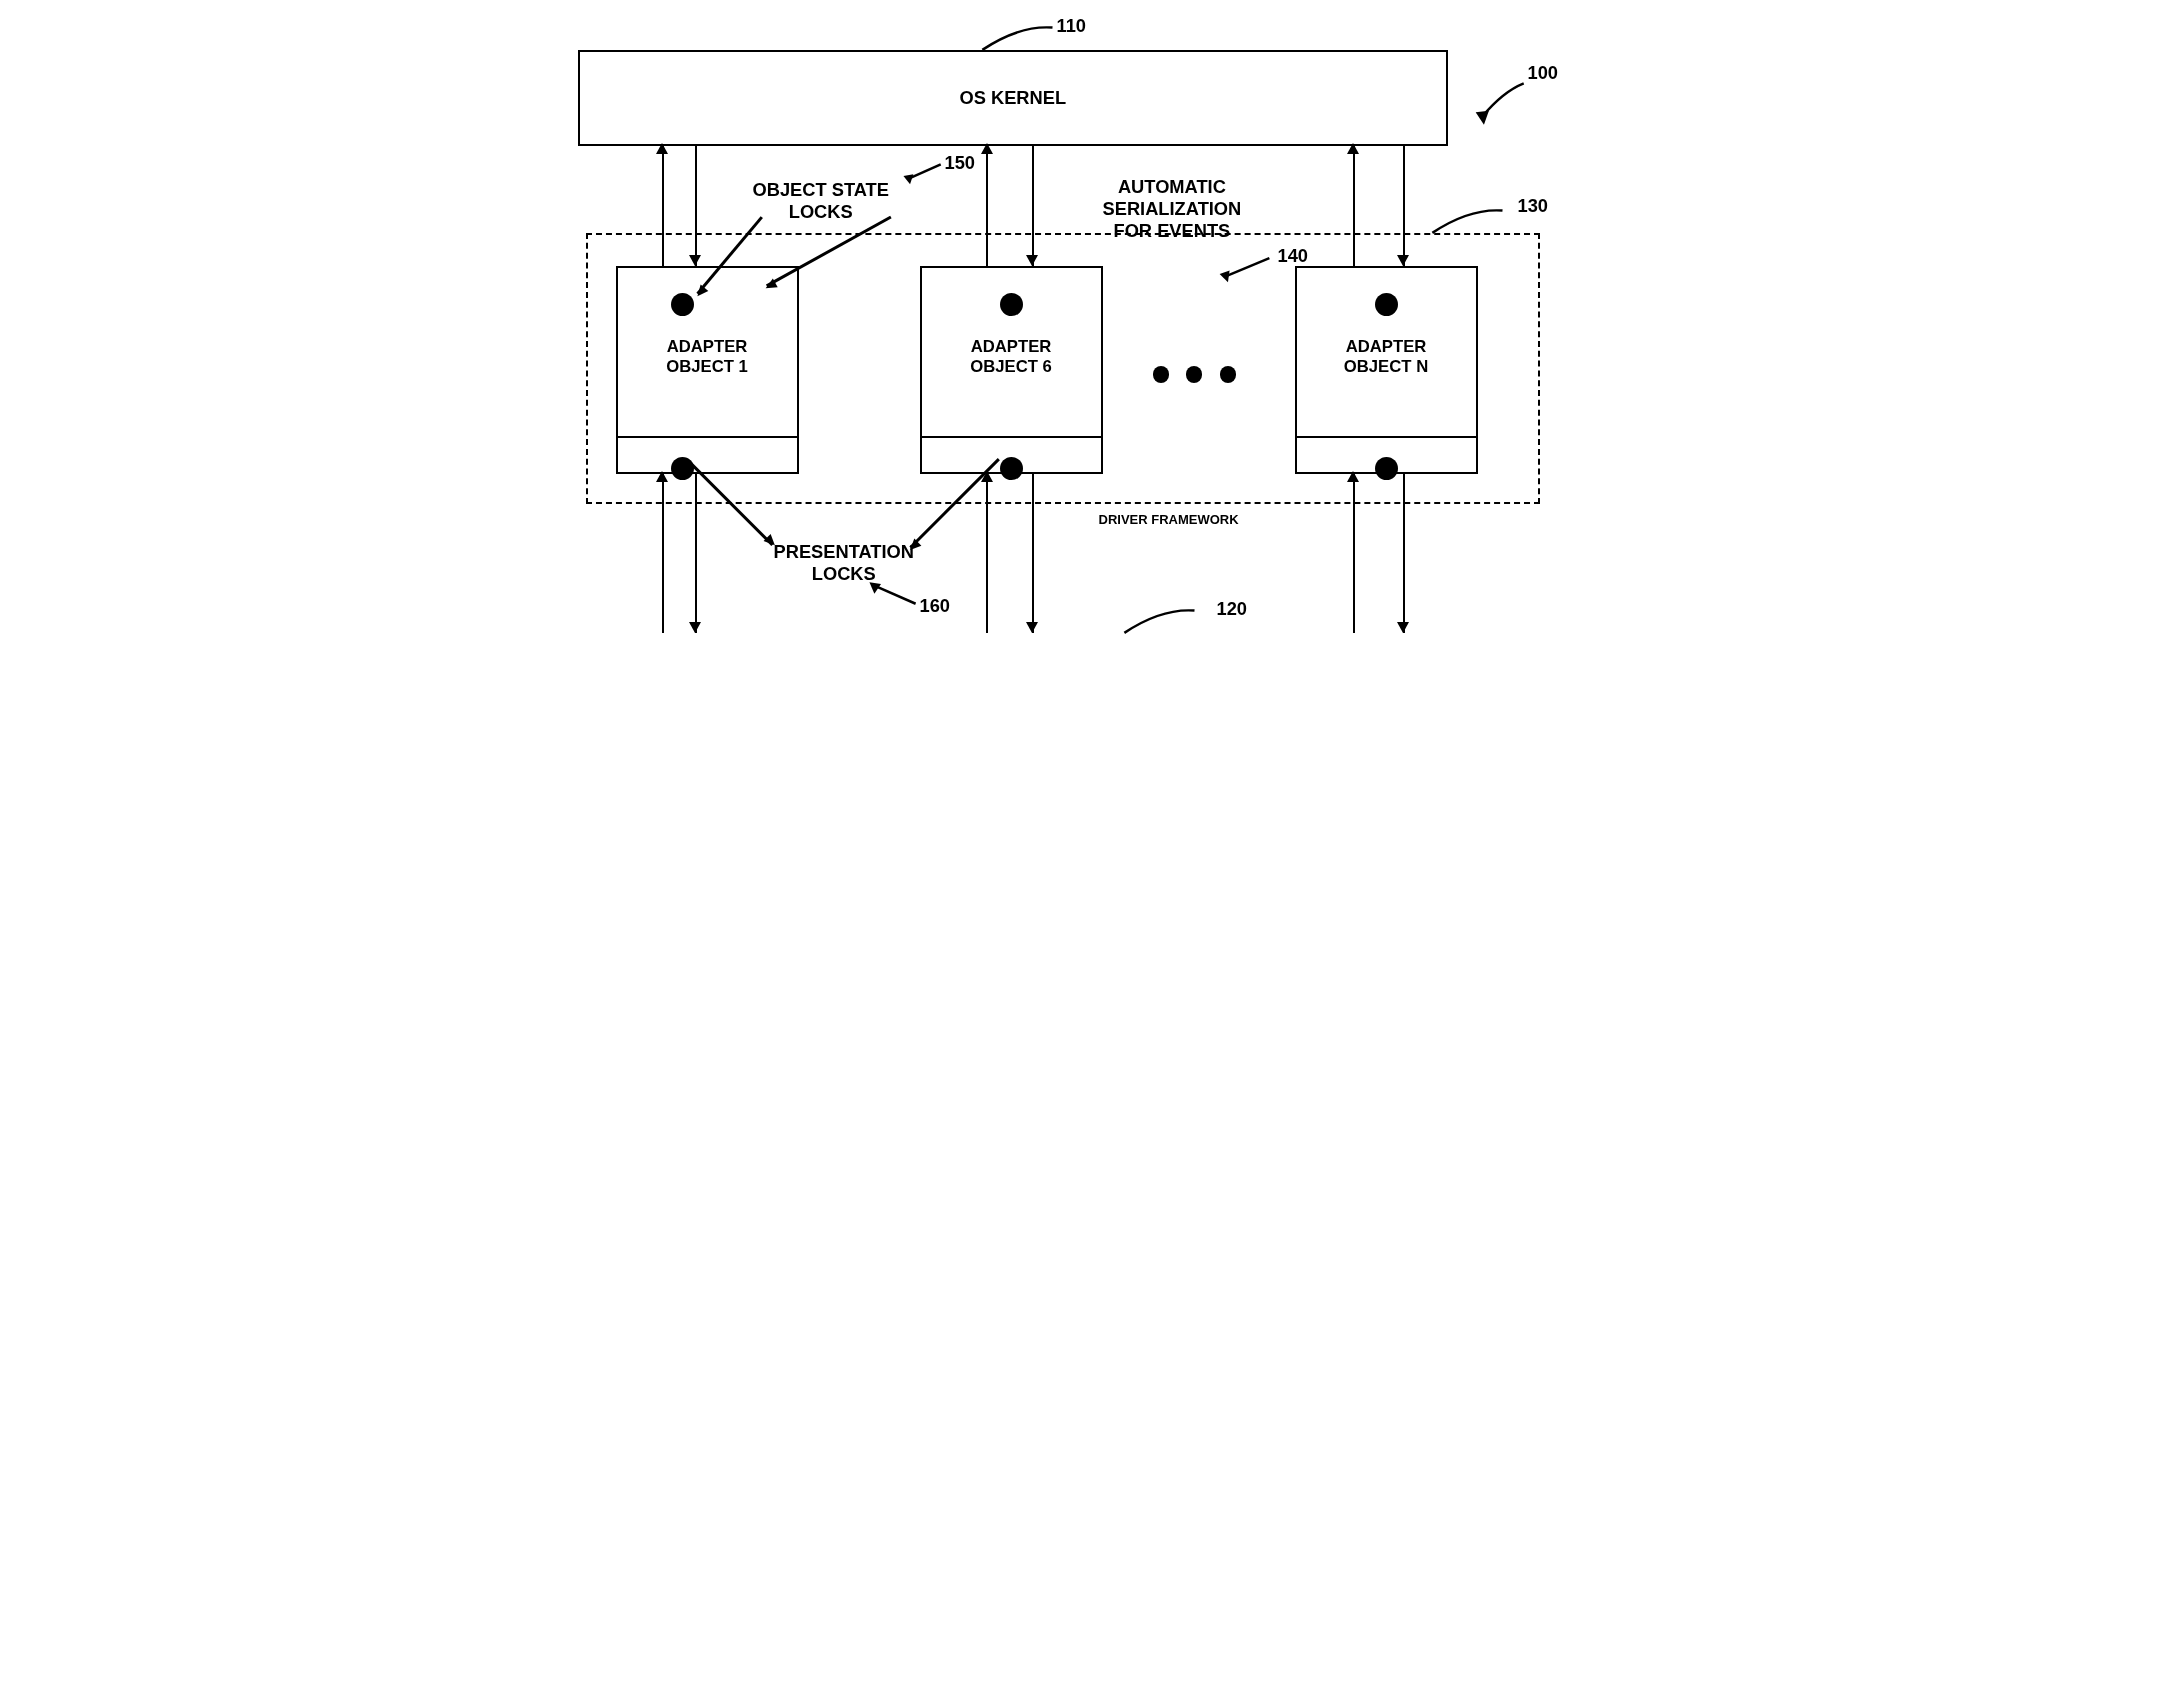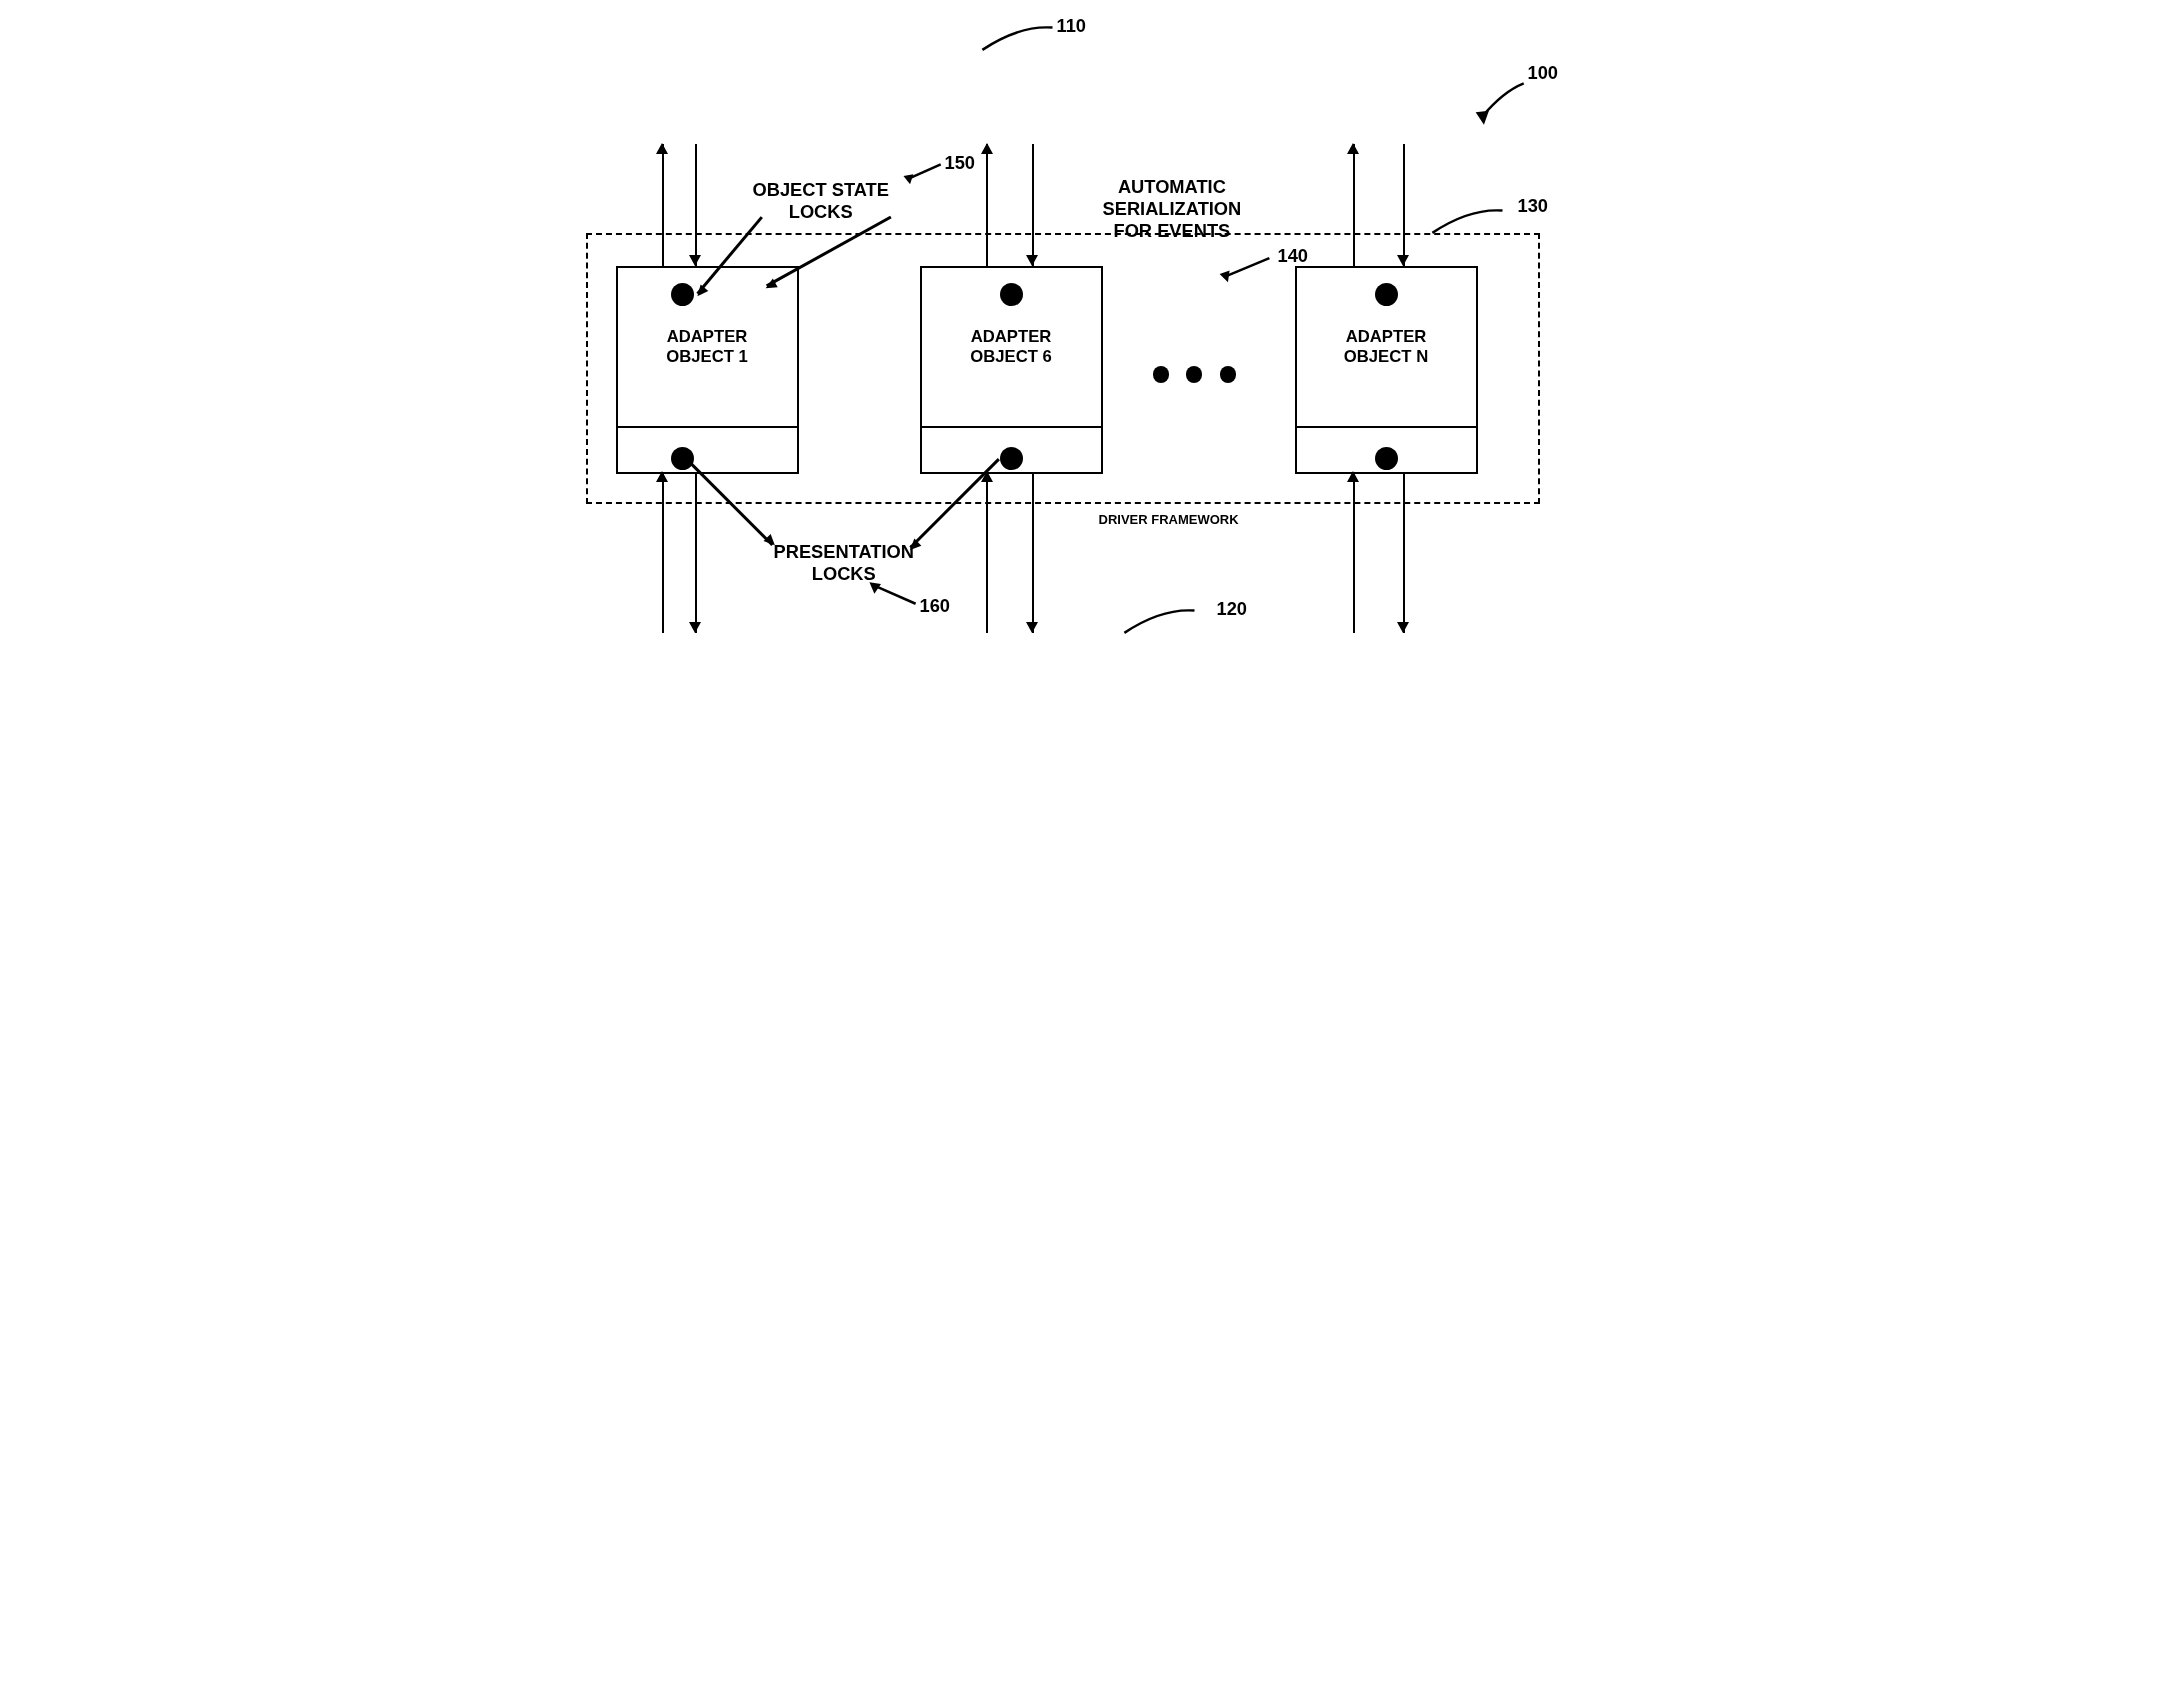--- a/index.html
+++ b/index.html
@@ -32,21 +32,21 @@
     background: #fff;
     font-size: 16.7px;
     text-align: center;
   }
   .adapter-box .upper {
     height: 70%;
     display: flex;
     flex-direction: column;
     align-items: center;
     justify-content: flex-start;
-    padding-top: 15px;
+    padding-top: 25px;
     position: relative;
   }
   .adapter-box .lower {
     height: 30%;
     border-top: 2.5px solid #000;
     display: flex;
     align-items: center;
     justify-content: center;
   }
   .dot {
@@ -125,20 +125,23 @@
 <body>
 
 <div class="diagram">
 
   <div class="ref-num" style="left:958px; top:29px;">100</div>
   <svg class="leader" style="left:904px; top:46px;" width="58" height="46" viewBox="0 0 70 55">
     <path d="M60 5 Q 35 15 10 45" stroke="#000" stroke-width="3" fill="none"></path>
     <polygon points="2,40 18,38 12,55" fill="#000"></polygon>
   </svg>
 
+  <div class="box" style="left:8.3px; top:16.7px; width:866px; height:92px;">
+    <span>OS KERNEL</span>
+  </div>
 
   <svg class="leader" style="left:408px; top:-12.5px; width:83px; height:33px;" viewBox="0 0 100 40" width="83" height="33">
     <path d="M5 35 Q 50 5 90 8" stroke="#000" stroke-width="3" fill="none"></path>
   </svg>
   <div class="ref-num" style="left:487px; top:-18.3px;">110</div>
 
   <div class="label" style="left:533px; top:143px;">
     <div>AUTOMATIC</div>
     <div>SERIALIZATION</div>
     <div>FOR EVENTS</div>

